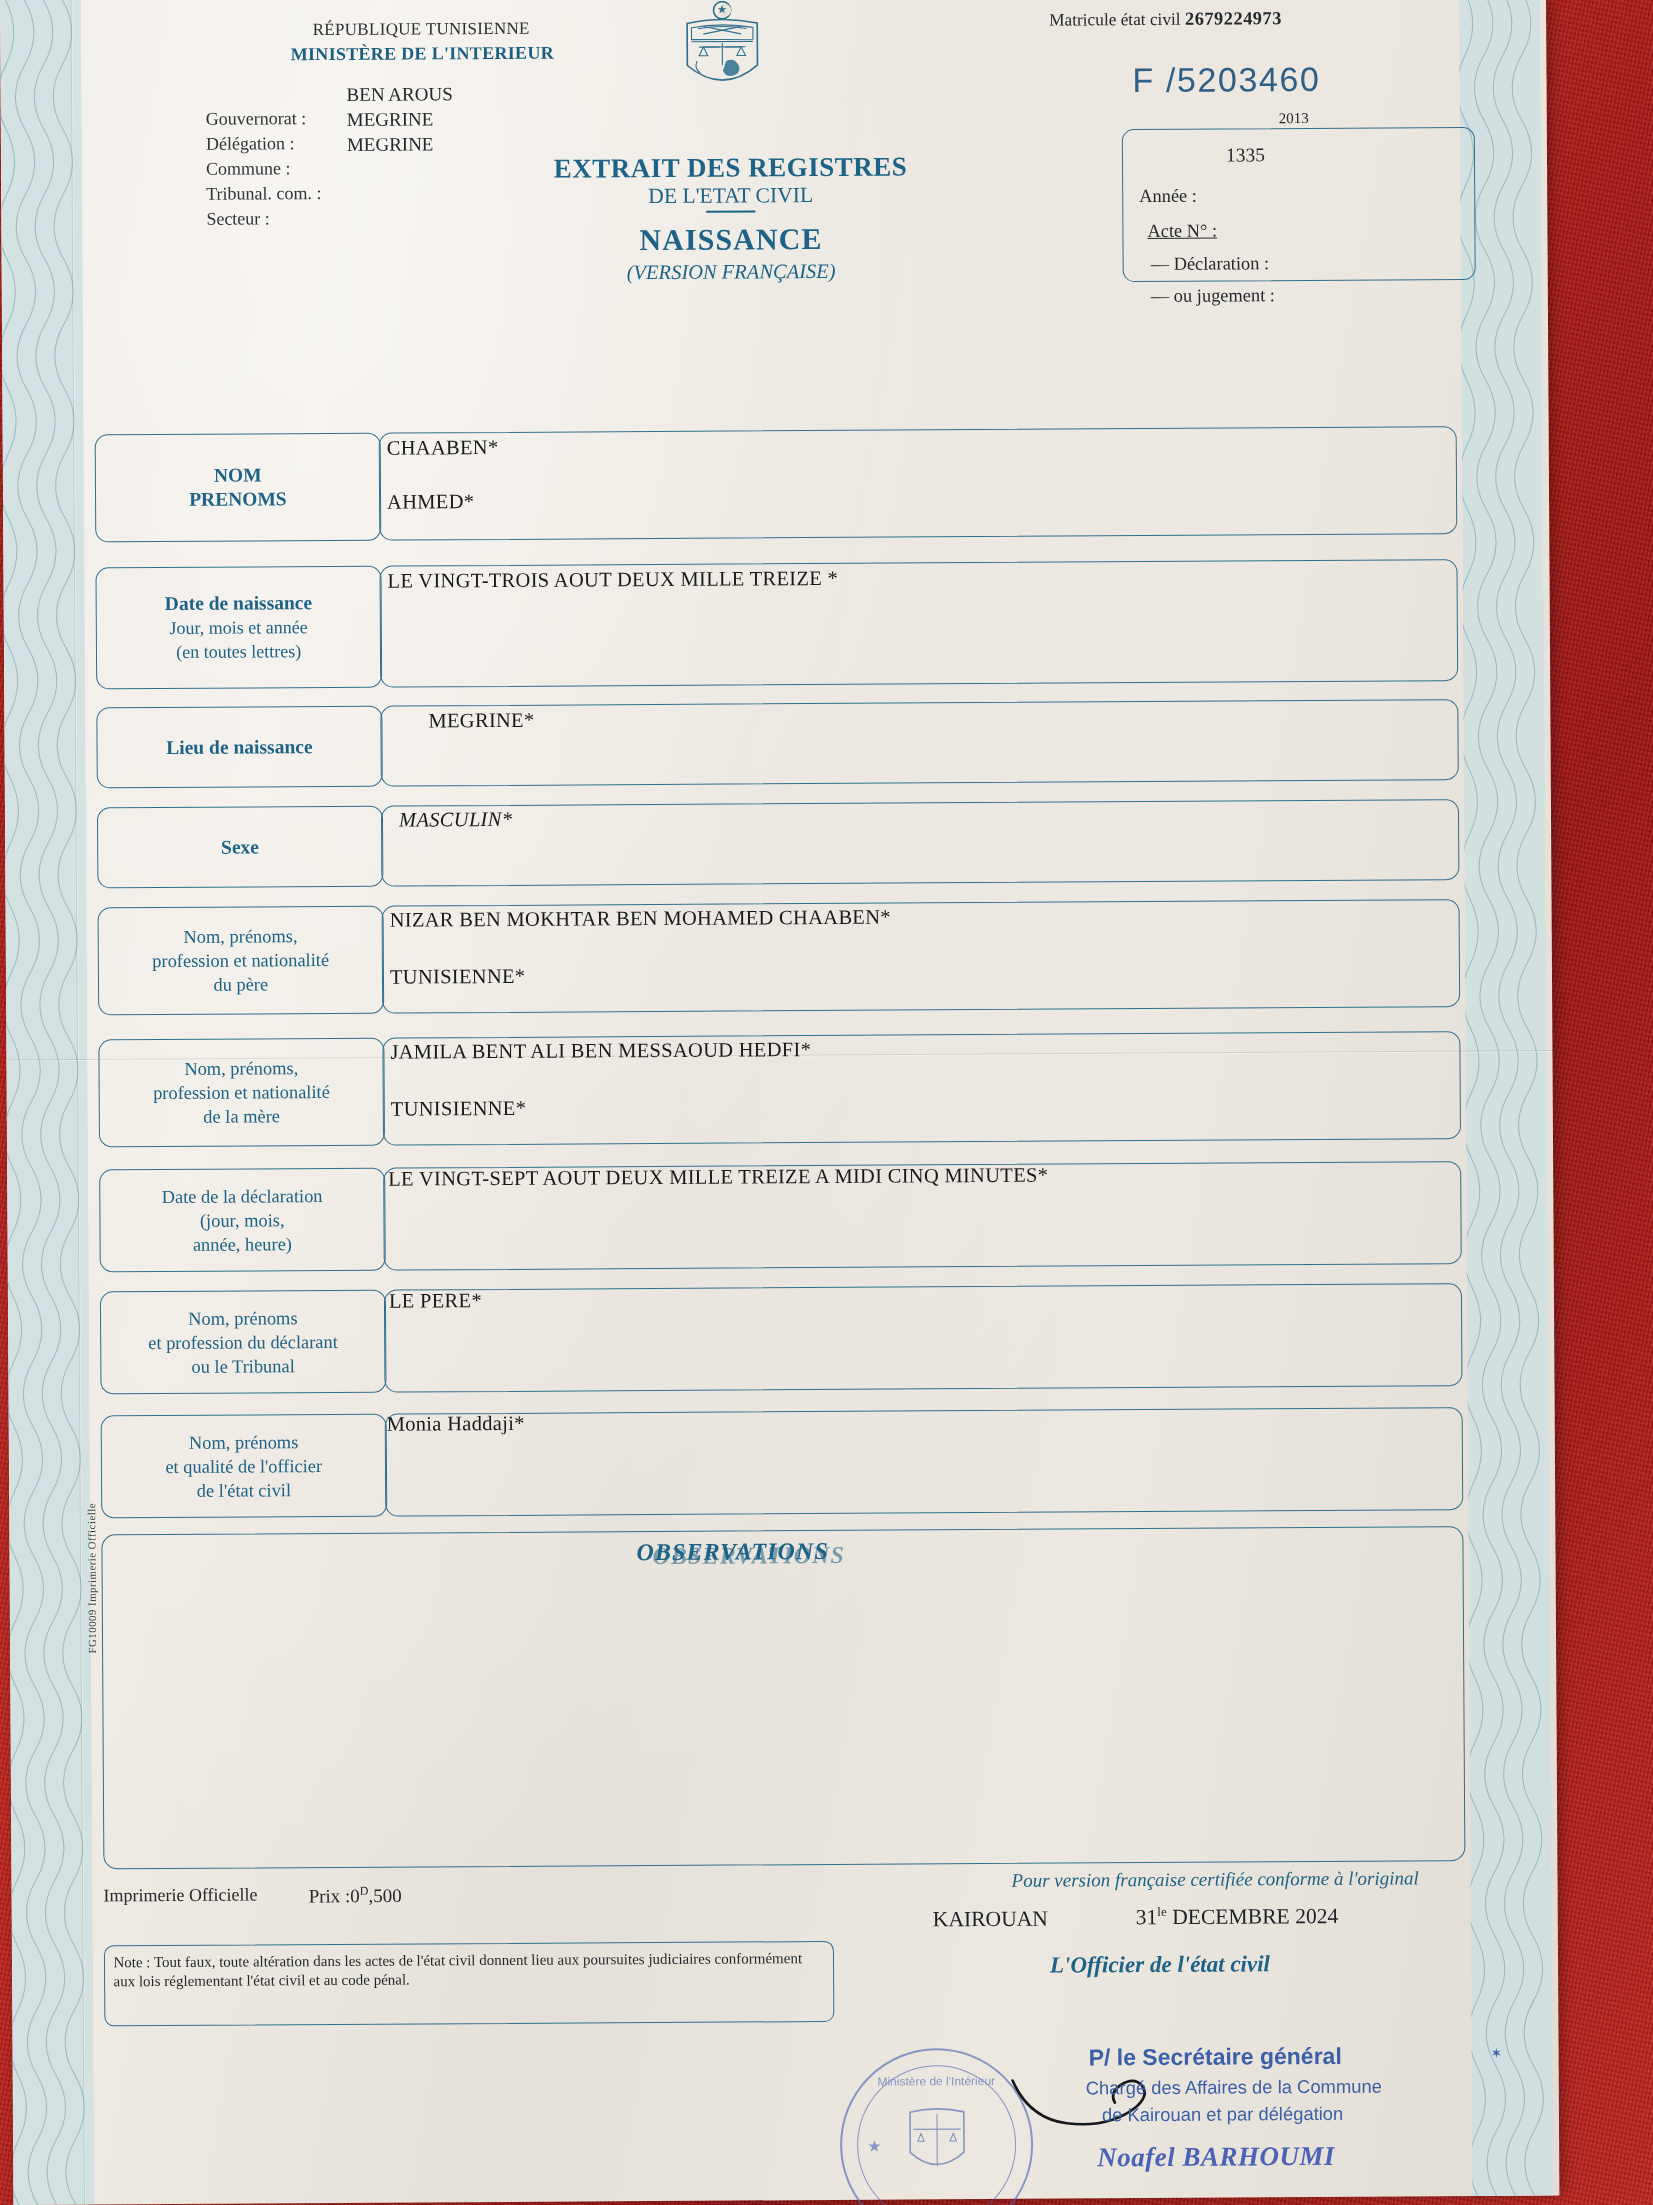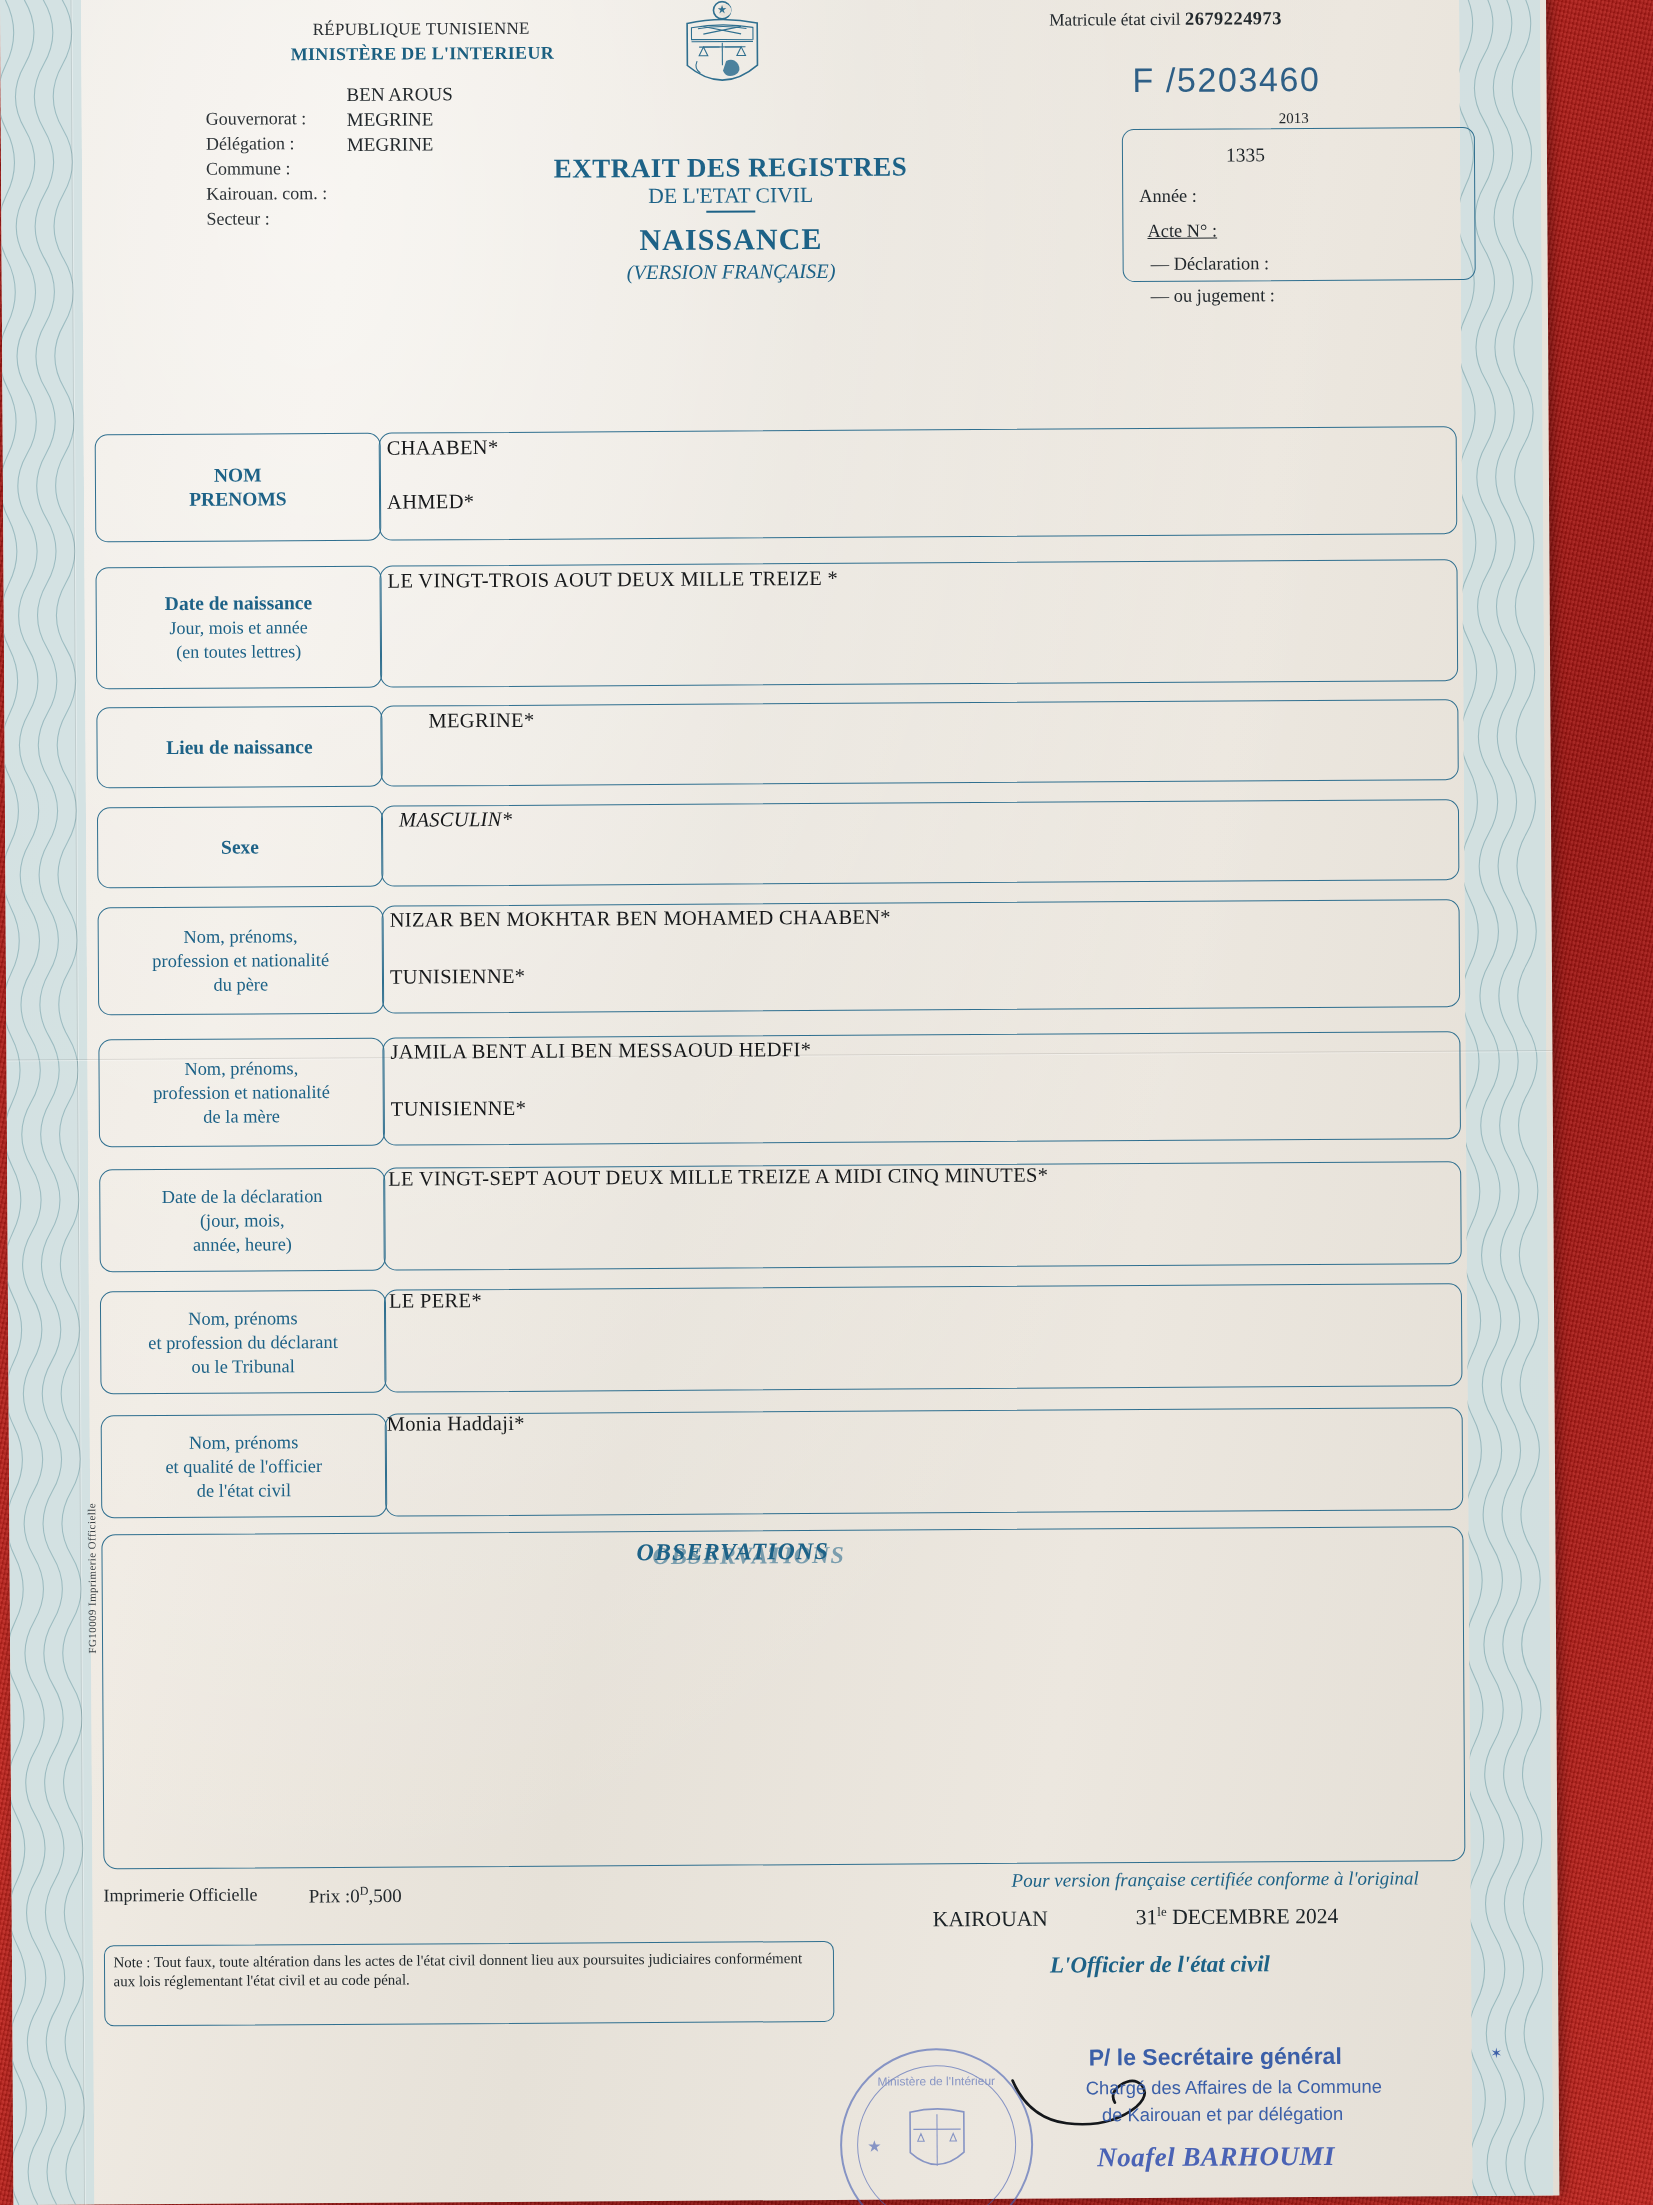--- a/index.html
+++ b/index.html
@@ -428,21 +428,21 @@
 
   <div class="page">
 
     <div class="hdr-rep">RÉPUBLIQUE TUNISIENNE</div>
     <div class="hdr-min">MINISTÈRE DE L'INTERIEUR</div>
 
     <div class="loc-labels">
       <div>Gouvernorat :</div>
       <div>Délégation :</div>
       <div>Commune :</div>
-      <div>Kairouan. com. :</div>
+      <div>Tribunal. com. :</div>
       <div>Secteur :</div>
     </div>
     <div class="loc-values">
       <div>BEN AROUS</div>
       <div>MEGRINE</div>
       <div>MEGRINE</div>
       <div></div>
       <div></div>
     </div>
 

